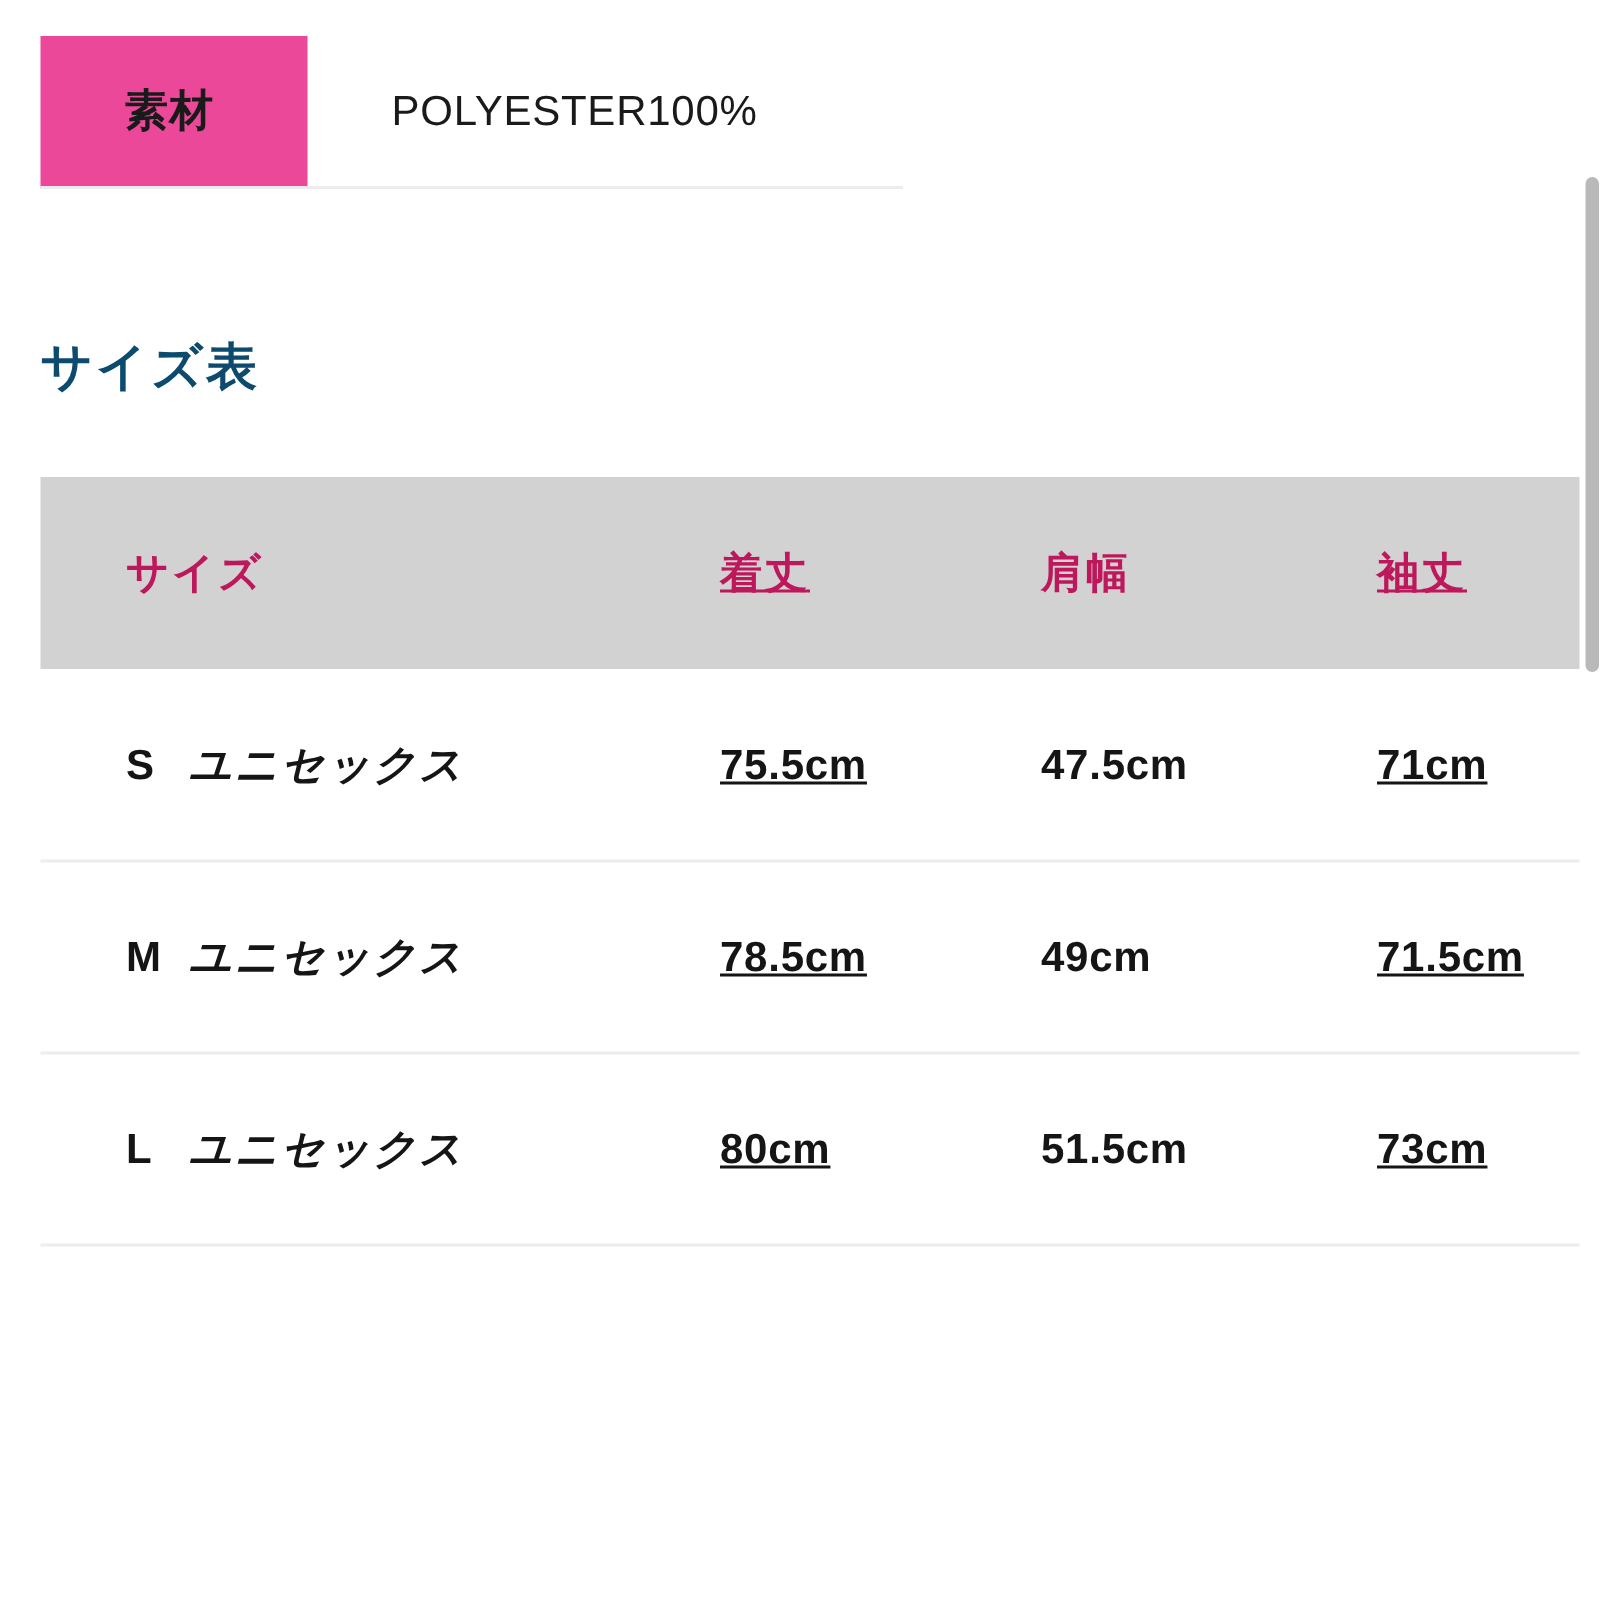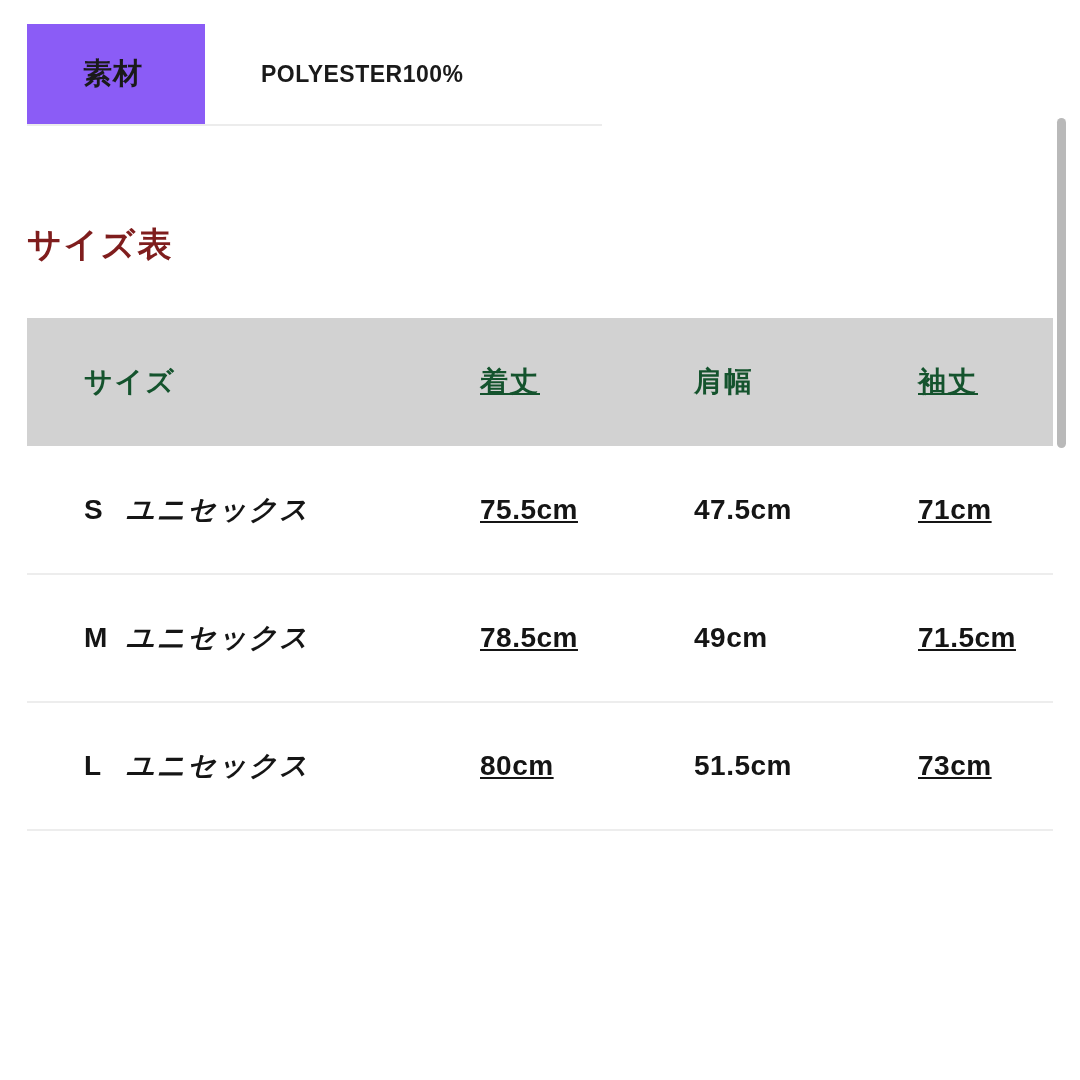--- a/index.html
+++ b/index.html
@@ -30,65 +30,65 @@
     top: 24px;
     width: 575px;
     border-collapse: collapse;
     table-layout: fixed;
   }
   .spec-table tr {
     border-bottom: 2px solid #ececec;
   }
   .spec-label {
     width: 178px;
-    background: #8b5cf6;
+    background: #ec4899;
     font-size: 29px;
     font-weight: 700;
     color: #1a1a1a;
     padding: 30px 0 30px 56px;
     box-sizing: border-box;
     vertical-align: middle;
     letter-spacing: 1px;
   }
   .spec-value {
-    font-size: 23px;
-    font-weight: 700;
+    font-size: 28px;
+    font-weight: 400;
     color: #1a1a1a;
     padding: 30px 0 30px 56px;
     box-sizing: border-box;
     vertical-align: middle;
     letter-spacing: 0.5px;
   }
 
   
   .section-heading {
     position: absolute;
     left: 27px;
     top: 222px;
     font-size: 34px;
     font-weight: 700;
     letter-spacing: 2px;
-    color: #7f1d1d;
+    color: #0c4a6e;
   }
 
   
   .size-table {
     position: absolute;
     left: 27px;
     top: 318px;
     width: 1026px;
     border-collapse: collapse;
     table-layout: fixed;
   }
   .size-table thead th {
     background: #d2d2d2;
     height: 128px;
     font-size: 28px;
     font-weight: 700;
-    color: #14532d;
+    color: #be185d;
     text-align: left;
     vertical-align: middle;
     padding: 0;
     letter-spacing: 2px;
   }
   .size-table tbody td {
     height: 128px;
     font-size: 28px;
     font-weight: 700;
     color: #151515;

